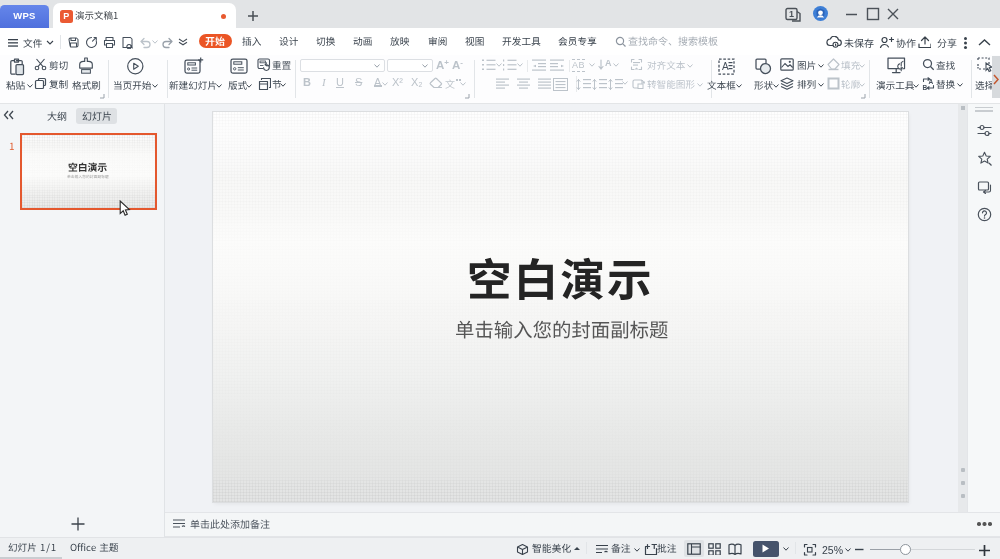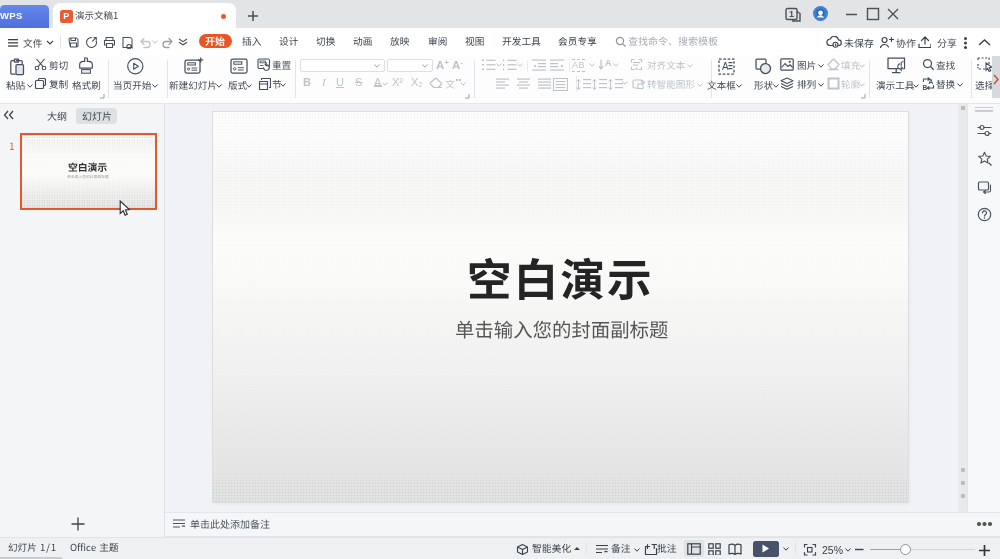--- a/index.html
+++ b/index.html
@@ -2,21 +2,21 @@
 <html><head><meta charset="utf-8"><style>
 html,body{margin:0;padding:0}
 body{width:1000px;height:559px;position:relative;overflow:hidden;
  font-family:"Liberation Sans",sans-serif;background:#eff1f4;}
 div,svg{box-sizing:border-box}
 .ic{fill:none;stroke-linecap:round;stroke-linejoin:round}
 
 </style></head><body>
 <div style="position:absolute;left:0px;top:0px;width:1000px;height:28px;background:#e2e4e6"></div>
 <div style="position:absolute;left:0px;top:4.5px;width:49px;height:23.5px;background:linear-gradient(180deg,#6586ea,#4f70dd);border-radius:4.5px 4.5px 0 0"></div>
-<div style="position:absolute;left:0;top:5px;width:49px;height:22px;color:#fff;font-size:9.5px;font-weight:bold;text-align:left;line-height:22.5px;letter-spacing:.3px">WPS</div>
+<div style="position:absolute;left:0;top:5px;width:49px;height:22px;color:#fff;font-size:9.5px;font-weight:bold;text-align:center;line-height:22.5px;letter-spacing:.3px">WPS</div>
 <div style="position:absolute;left:53px;top:3px;width:183px;height:25px;background:#fff;border-radius:7px 7px 0 0"></div>
 <div style="position:absolute;left:60px;top:10px;width:12.5px;height:12.5px;background:#eb5a33;border-radius:2.5px"></div>
 <div style="position:absolute;left:60px;top:10px;width:12.5px;height:12.5px;color:#fff;font-size:9px;font-weight:bold;text-align:center;line-height:13.5px">P</div>
 <svg style="position:absolute;left:74.5px;top:7.6px;overflow:visible;" width="44" height="14" viewBox="0 -11 44 14">
     <g fill="#3f444a" transform="translate(0 0)">
       <use href="#gr6f14" transform="translate(0.0 0) scale(0.0095)"></use>
       <use href="#gr793a" transform="translate(9.5 0) scale(0.0095)"></use>
       <use href="#gr6587" transform="translate(19.0 0) scale(0.0095)"></use>
       <use href="#gr7a3f" transform="translate(28.5 0) scale(0.0095)"></use>
       <use href="#gr31" transform="translate(38.0 0) scale(0.0095)"></use>

